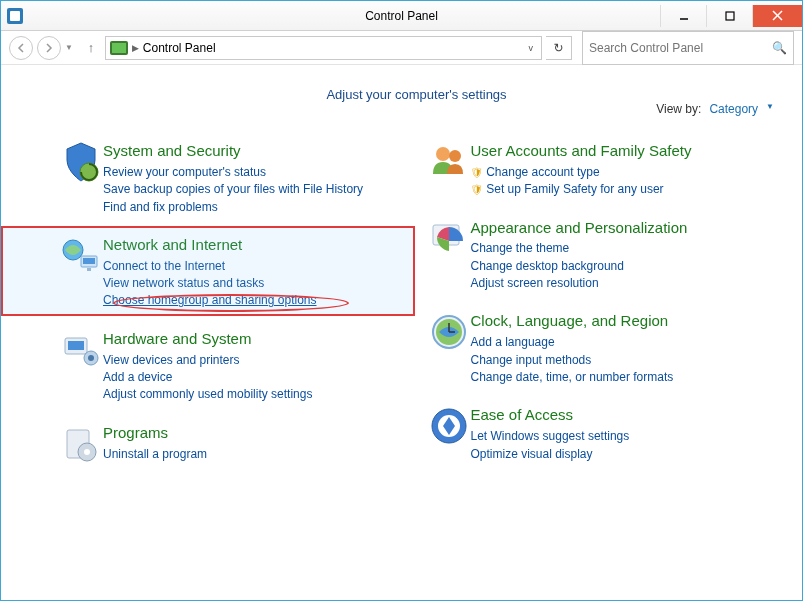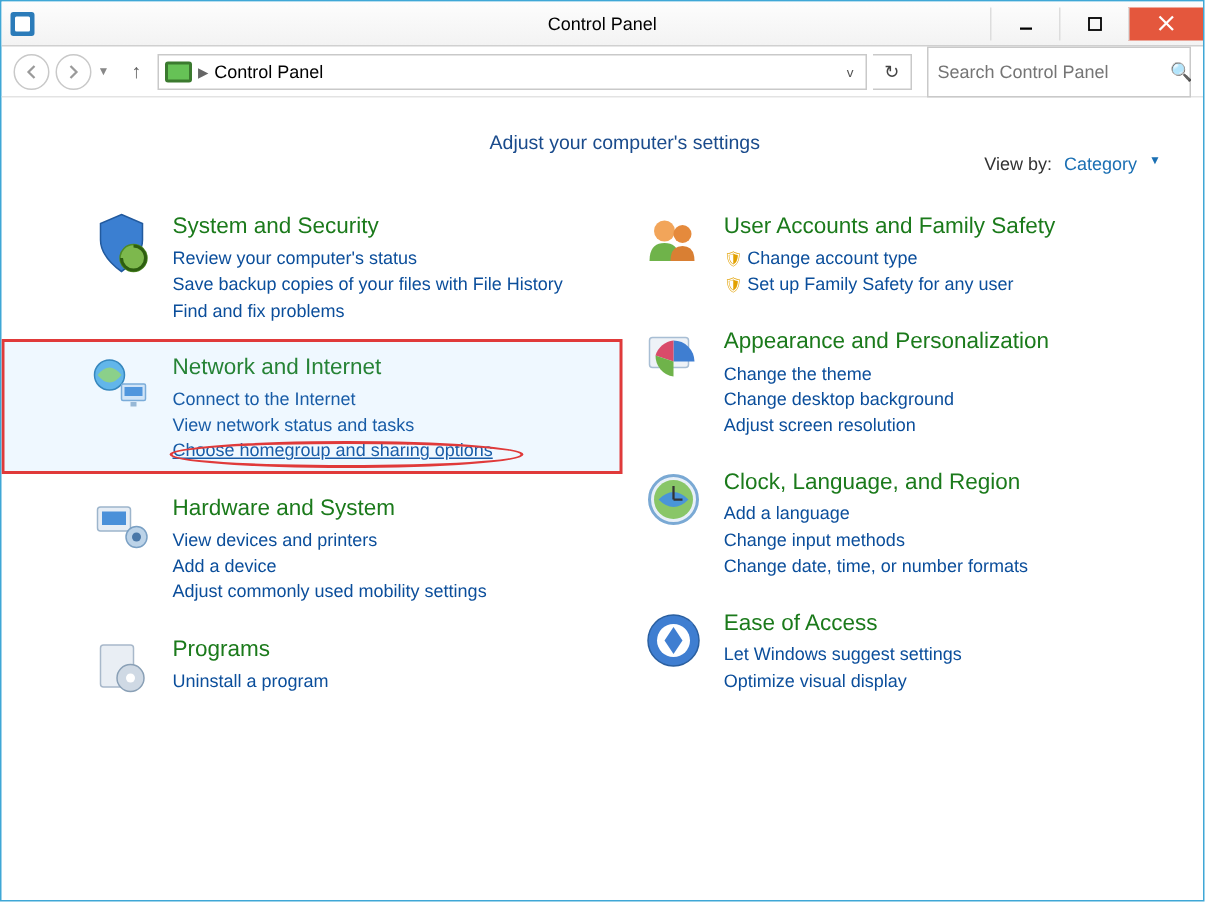--- a/index.html
+++ b/index.html
@@ -17,33 +17,33 @@
   .navbar { height:34px; display:flex; align-items:center; padding:0 8px; gap:4px; border-bottom:1px solid #e3e3e3;}
   .circ { width:24px; height:24px; border:1px solid #c9c9c9; border-radius:50%; display:flex; align-items:center; justify-content:center; color:#9a9a9a; font-size:11px;}
   .up-arrow { width:20px; height:20px; display:flex; align-items:center; justify-content:center; color:#606060; font-size:13px; margin-left:4px;}
   .addr { flex:1; height:24px; border:1px solid #c9c9c9; display:flex; align-items:center; padding:0 4px; gap:4px; font-size:12px; color:#000;}
   .addr .mon { width:18px; height:14px; background:#3b7a2f; border-radius:2px; position:relative;}
   .addr .mon::after{content:"";position:absolute;inset:2px;background:#66c256;}
   .addr .chev { color:#666; font-size:9px; }
   .addr .spacer{flex:1;}
   .addr .drop{ font-size:9px; color:#555; padding:0 4px;}
   .refresh { width:26px; height:24px; border:1px solid #c9c9c9; border-left:none; display:flex; align-items:center; justify-content:center; font-size:12px; color:#444;}
-  .search { width:176px; height:24px; border:1px solid #c9c9c9; margin-left:6px; display:flex; align-items:center; padding:16px 6px; color:#888; font-size:12px;}
+  .search { width:212px; height:24px; border:1px solid #c9c9c9; margin-left:6px; display:flex; align-items:center; padding:16px 6px; color:#888; font-size:12px;}
   .search input { border:none; outline:none; flex:1; font-size:12px; color:#444;}
   .search .mag { color:#888; font-size:12px;}
   
   .body { padding:22px 28px 10px 58px; }
   .hdr { display:flex; align-items:center; margin-bottom:24px;flex-direction:column;}
   .hdr .lead { color:#1a4b8c; font-size:13px;}
   .hdr .right { margin-left:auto; font-size:12px; color:#333; display:flex; gap:8px;}
   .hdr .right .cat { color:#1a6fb3; }
   .hdr .right .dd { color:#1a6fb3; font-size:8px;}
   .cols { display:flex; gap:20px;}
   .col { flex:1; }
-  .cat-block { display:flex; gap:12px; margin-bottom:18px; position:relative;}
+  .cat-block { display:flex; margin-bottom:18px; position:relative;}
   .cat-icon { width:44px; height:44px; flex-shrink:0; border-radius:6px; display:flex; align-items:center; justify-content:center;}
   .cat-text { font-size:12px; line-height:1.45;}
   .cat-title { color:#1b7a1b; font-size:15px; margin-bottom:2px;}
   .link { color:#0b4e9b; display:block;}
   .shield::before { content:"🛡"; font-size:10px; margin-right:3px; color:#e2a100;}
   
   .hl { border:2px solid #e03a3a; position:absolute; left:-58px; right:-8px; top:-8px; bottom:-6px; background:rgba(120,200,255,0.12); pointer-events:none;}
   .ellipse { position:absolute; border:2px solid #e03a3a; border-radius:50%; width:236px; height:18px; left:54px; bottom:-2px; pointer-events:none;}
   .underlined { text-decoration:underline; color:#0b4e9b;}
   

